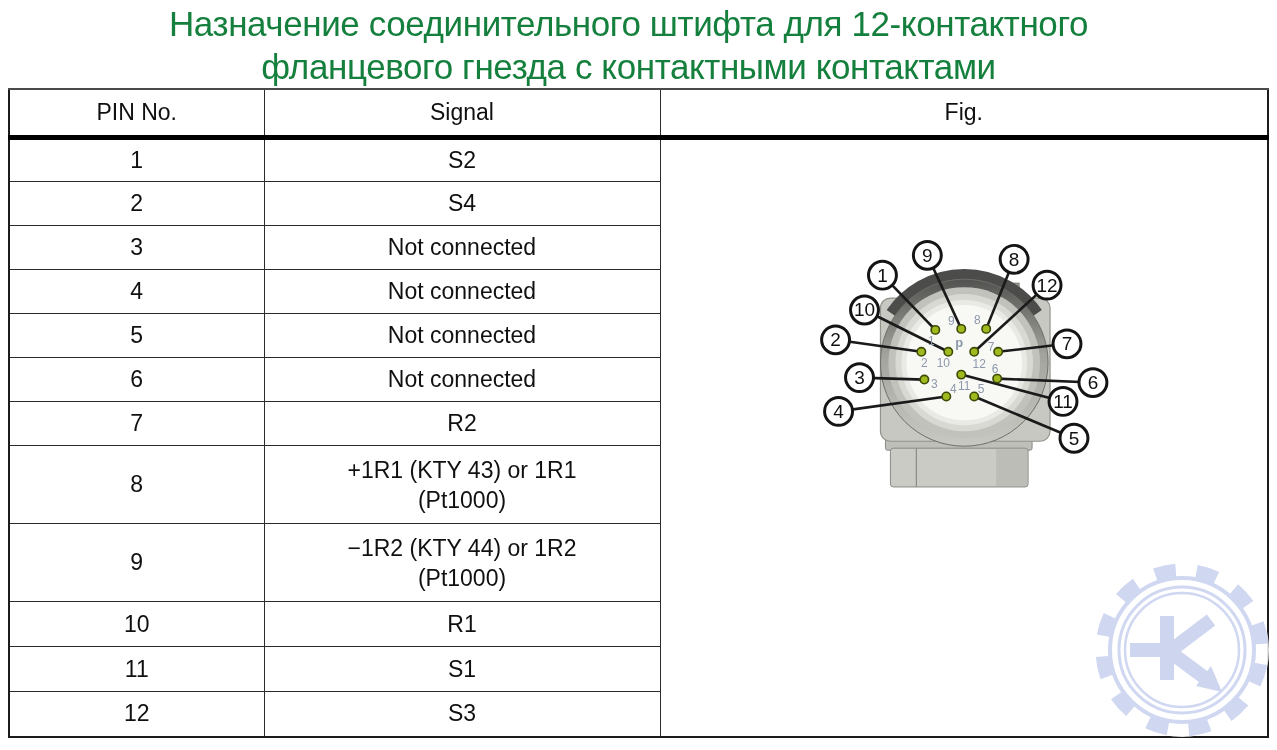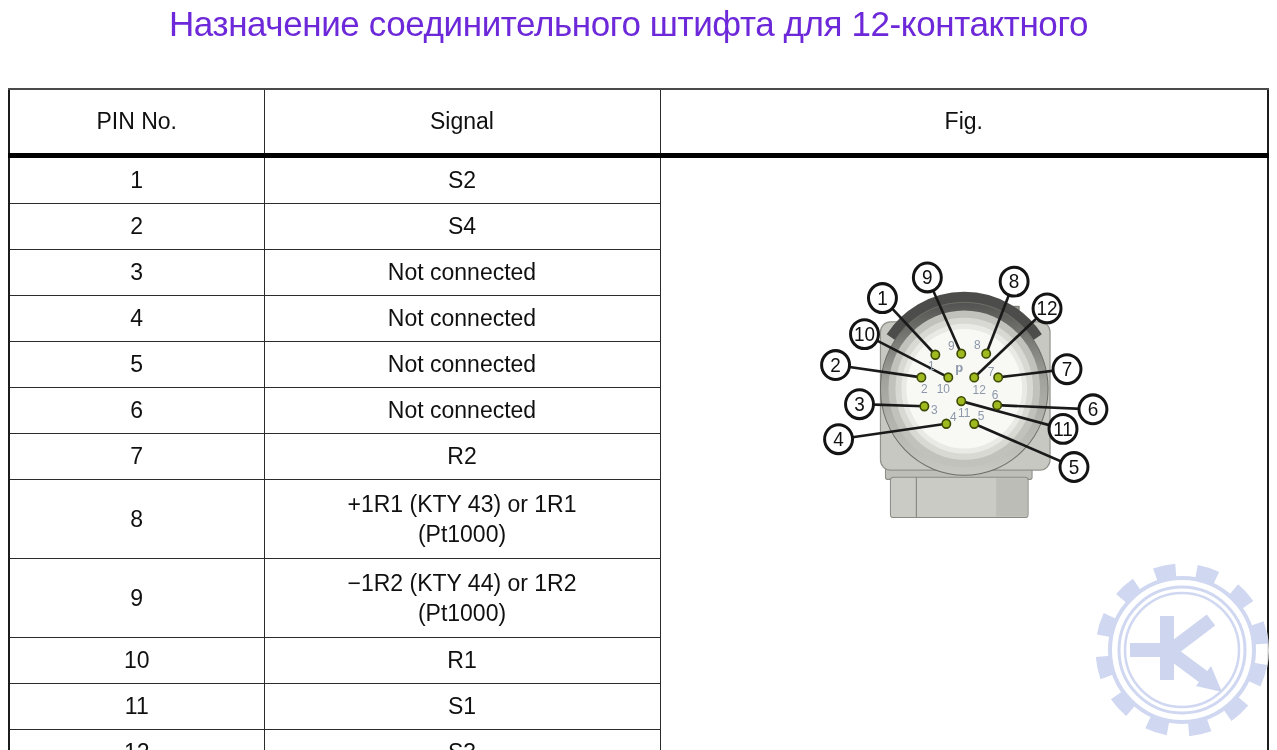--- a/index.html
+++ b/index.html
@@ -2,29 +2,29 @@
 <html><head>
 <meta charset="utf-8">
 <style>
   html,body{margin:0;padding:0;}
   body{
     width:1277px;height:750px;position:relative;overflow:hidden;
     background:#ffffff;font-family:"Liberation Sans", sans-serif;
   }
   .title{
     position:absolute;top:2px;left:0;width:1257px;text-align:center;
-    font-size:35px;line-height:43px;color:#6d28d9;letter-spacing:-0.4px;
+    font-size:35px;line-height:43px;color:#15803d;letter-spacing:-0.4px;
   }
   table.pin-table{
     position:absolute;left:8px;top:88px;border-collapse:collapse;table-layout:fixed;
     border:2px solid #1c1c1c;
   }
   .pin-table th,.pin-table td{
     border:1.6px solid #2b2b2b;text-align:center;vertical-align:middle;
-    padding:9px;color:#101010;font-size:23px;font-weight:400;
+    padding:0;color:#101010;font-size:23px;font-weight:400;
   }
   .pin-table thead th{
     height:45px;border-top:2px solid #4a4a4a;border-bottom:5px solid #000;
   }
   .col-pin{width:255px;}
   .col-sig{width:396px;}
   .col-fig{width:608px;}
   tr.r-norm{height:44px;}
   tr.r-tall{height:78px;}
   tr.r-low{height:45px;}
@@ -33,20 +33,21 @@
   td.fig-cell svg{position:absolute;left:0;top:0;width:100%;height:100%;}
   .watermark{
     position:absolute;left:1088px;top:556px;width:189px;height:194px;pointer-events:none;
   }
 </style>
 </head>
 <body>
 
 <div class="title">
   <div>Назначение соединительного штифта для 12-контактного</div>
+  <div>фланцевого гнезда с контактными контактами</div>
 </div>
 
 <table class="pin-table">
   <colgroup>
       <col class="col-pin">
       <col class="col-sig">
       <col class="col-fig">
     </colgroup>
   <thead>
     <tr>

